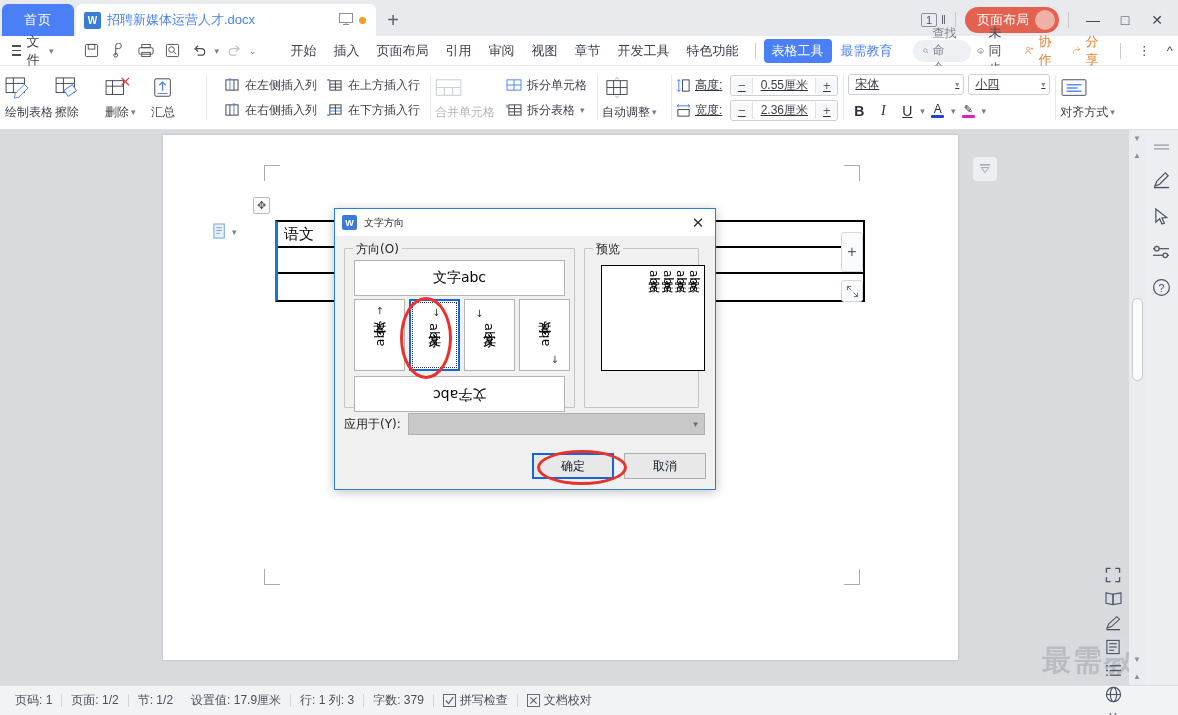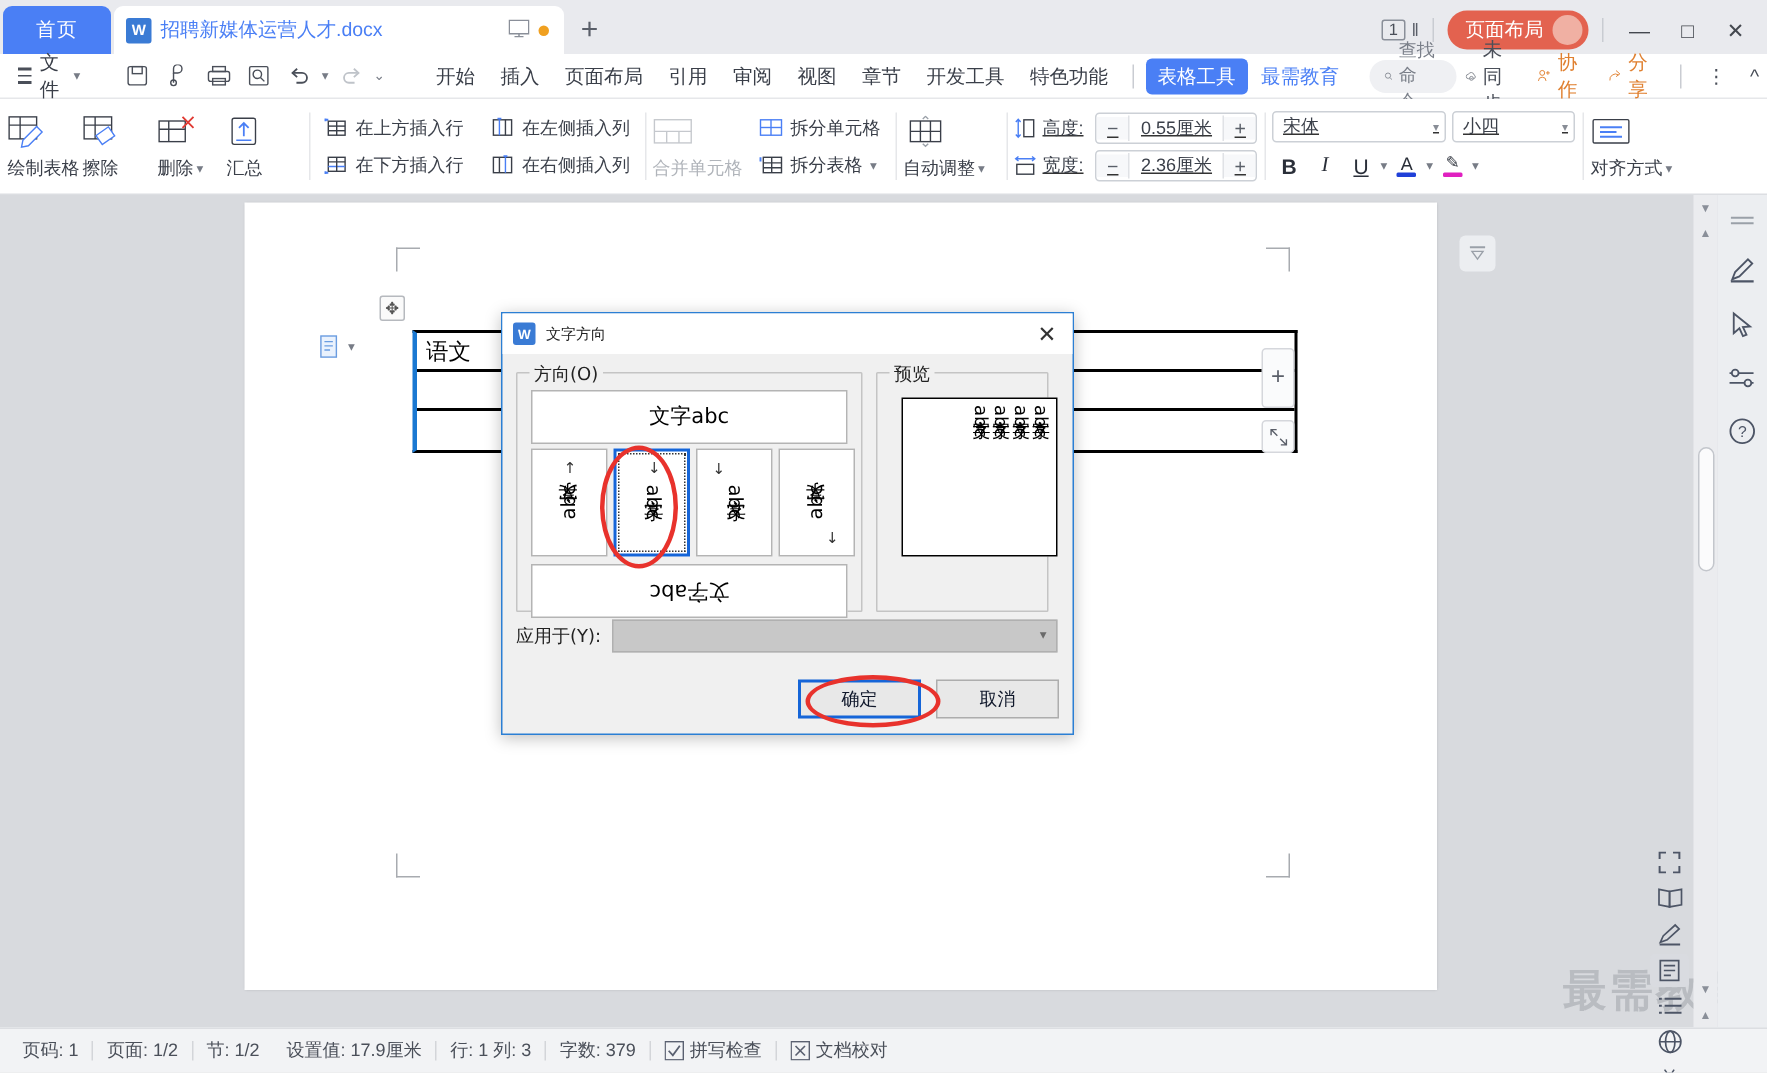--- a/index.html
+++ b/index.html
@@ -497,60 +497,60 @@
               <rect x="3" y="2" width="17" height="19" rx="1.5" fill="none" stroke="#3a3f49"></rect>
               <path d="M11.5 15 L11.5 6 M8 9 L11.5 5.5 L15 9" fill="none" stroke="#4a7ff5" stroke-width="1.3"></path>
               <line x1="6" y1="18" x2="17" y2="18" stroke="#4a7ff5"></line>
             </svg>
         </span>
         <span>汇总</span>
       </div>
     </div>
 
     <div class="rgroup">
+      <div class="stack2" style="margin-left:8px;">
+        <div class="rbtn-sm">
+          <svg width="16" height="14" viewBox="0 0 17 15">
+              <rect x="2" y="2" width="13" height="11" fill="none" stroke="#3a3f49"></rect>
+              <line x1="6.3" y1="2" x2="6.3" y2="13" stroke="#4a7ff5"></line>
+              <line x1="10.6" y1="2" x2="10.6" y2="13" stroke="#3a3f49"></line>
+              <path d="M6.3 0.5 L6.3 2 M4.9 1.2 L7.7 1.2" stroke="#4a7ff5" stroke-width="1.2"></path>
+            </svg>
+          <span>在左侧插入列</span>
+        </div>
+        <div class="rbtn-sm">
+          <svg width="16" height="14" viewBox="0 0 17 15">
+              <rect x="2" y="2" width="13" height="11" fill="none" stroke="#3a3f49"></rect>
+              <line x1="6.3" y1="2" x2="6.3" y2="13" stroke="#3a3f49"></line>
+              <line x1="10.6" y1="2" x2="10.6" y2="13" stroke="#4a7ff5"></line>
+              <path d="M10.6 0.5 L10.6 2 M9.2 1.2 L12 1.2" stroke="#4a7ff5" stroke-width="1.2"></path>
+            </svg>
+          <span>在右侧插入列</span>
+        </div>
+      </div>
       <div class="stack2">
         <div class="rbtn-sm">
           <svg width="16" height="14" viewBox="0 0 17 15">
               <path d="M1 1 L1 3 M1 2 L3 2" stroke="#4a7ff5" stroke-width="1.4"></path>
               <rect x="3" y="3" width="12" height="10" fill="none" stroke="#3a3f49"></rect>
               <line x1="3" y1="6.5" x2="15" y2="6.5" stroke="#3a3f49"></line>
               <line x1="3" y1="9.8" x2="15" y2="9.8" stroke="#3a3f49"></line>
               <line x1="9" y1="3" x2="9" y2="13" stroke="#3a3f49"></line>
             </svg>
           <span>在上方插入行</span>
         </div>
         <div class="rbtn-sm">
           <svg width="16" height="14" viewBox="0 0 17 15">
               <path d="M1 12 L1 14 M1 13 L3 13" stroke="#4a7ff5" stroke-width="1.4"></path>
               <rect x="3" y="2" width="12" height="10" fill="none" stroke="#3a3f49"></rect>
               <line x1="3" y1="5.3" x2="15" y2="5.3" stroke="#3a3f49"></line>
               <line x1="3" y1="8.6" x2="15" y2="8.6" stroke="#4a7ff5"></line>
               <line x1="9" y1="2" x2="9" y2="12" stroke="#3a3f49"></line>
             </svg>
           <span>在下方插入行</span>
-        </div>
-      </div>
-      <div class="stack2" style="margin-left:8px;">
-        <div class="rbtn-sm">
-          <svg width="16" height="14" viewBox="0 0 17 15">
-              <rect x="2" y="2" width="13" height="11" fill="none" stroke="#3a3f49"></rect>
-              <line x1="6.3" y1="2" x2="6.3" y2="13" stroke="#4a7ff5"></line>
-              <line x1="10.6" y1="2" x2="10.6" y2="13" stroke="#3a3f49"></line>
-              <path d="M6.3 0.5 L6.3 2 M4.9 1.2 L7.7 1.2" stroke="#4a7ff5" stroke-width="1.2"></path>
-            </svg>
-          <span>在左侧插入列</span>
-        </div>
-        <div class="rbtn-sm">
-          <svg width="16" height="14" viewBox="0 0 17 15">
-              <rect x="2" y="2" width="13" height="11" fill="none" stroke="#3a3f49"></rect>
-              <line x1="6.3" y1="2" x2="6.3" y2="13" stroke="#3a3f49"></line>
-              <line x1="10.6" y1="2" x2="10.6" y2="13" stroke="#4a7ff5"></line>
-              <path d="M10.6 0.5 L10.6 2 M9.2 1.2 L12 1.2" stroke="#4a7ff5" stroke-width="1.2"></path>
-            </svg>
-          <span>在右侧插入列</span>
         </div>
       </div>
     </div>
 
     <div class="rgroup">
       <div class="rbtn-v gray-disabled" style="width:66px;">
         <span class="glyph">
           <svg width="28" height="20" viewBox="0 0 30 22">
               <rect x="1" y="2" width="27" height="17" fill="none" stroke="#c5c8cd"></rect>
               <line x1="1" y1="10.5" x2="28" y2="10.5" stroke="#c5c8cd"></line>

